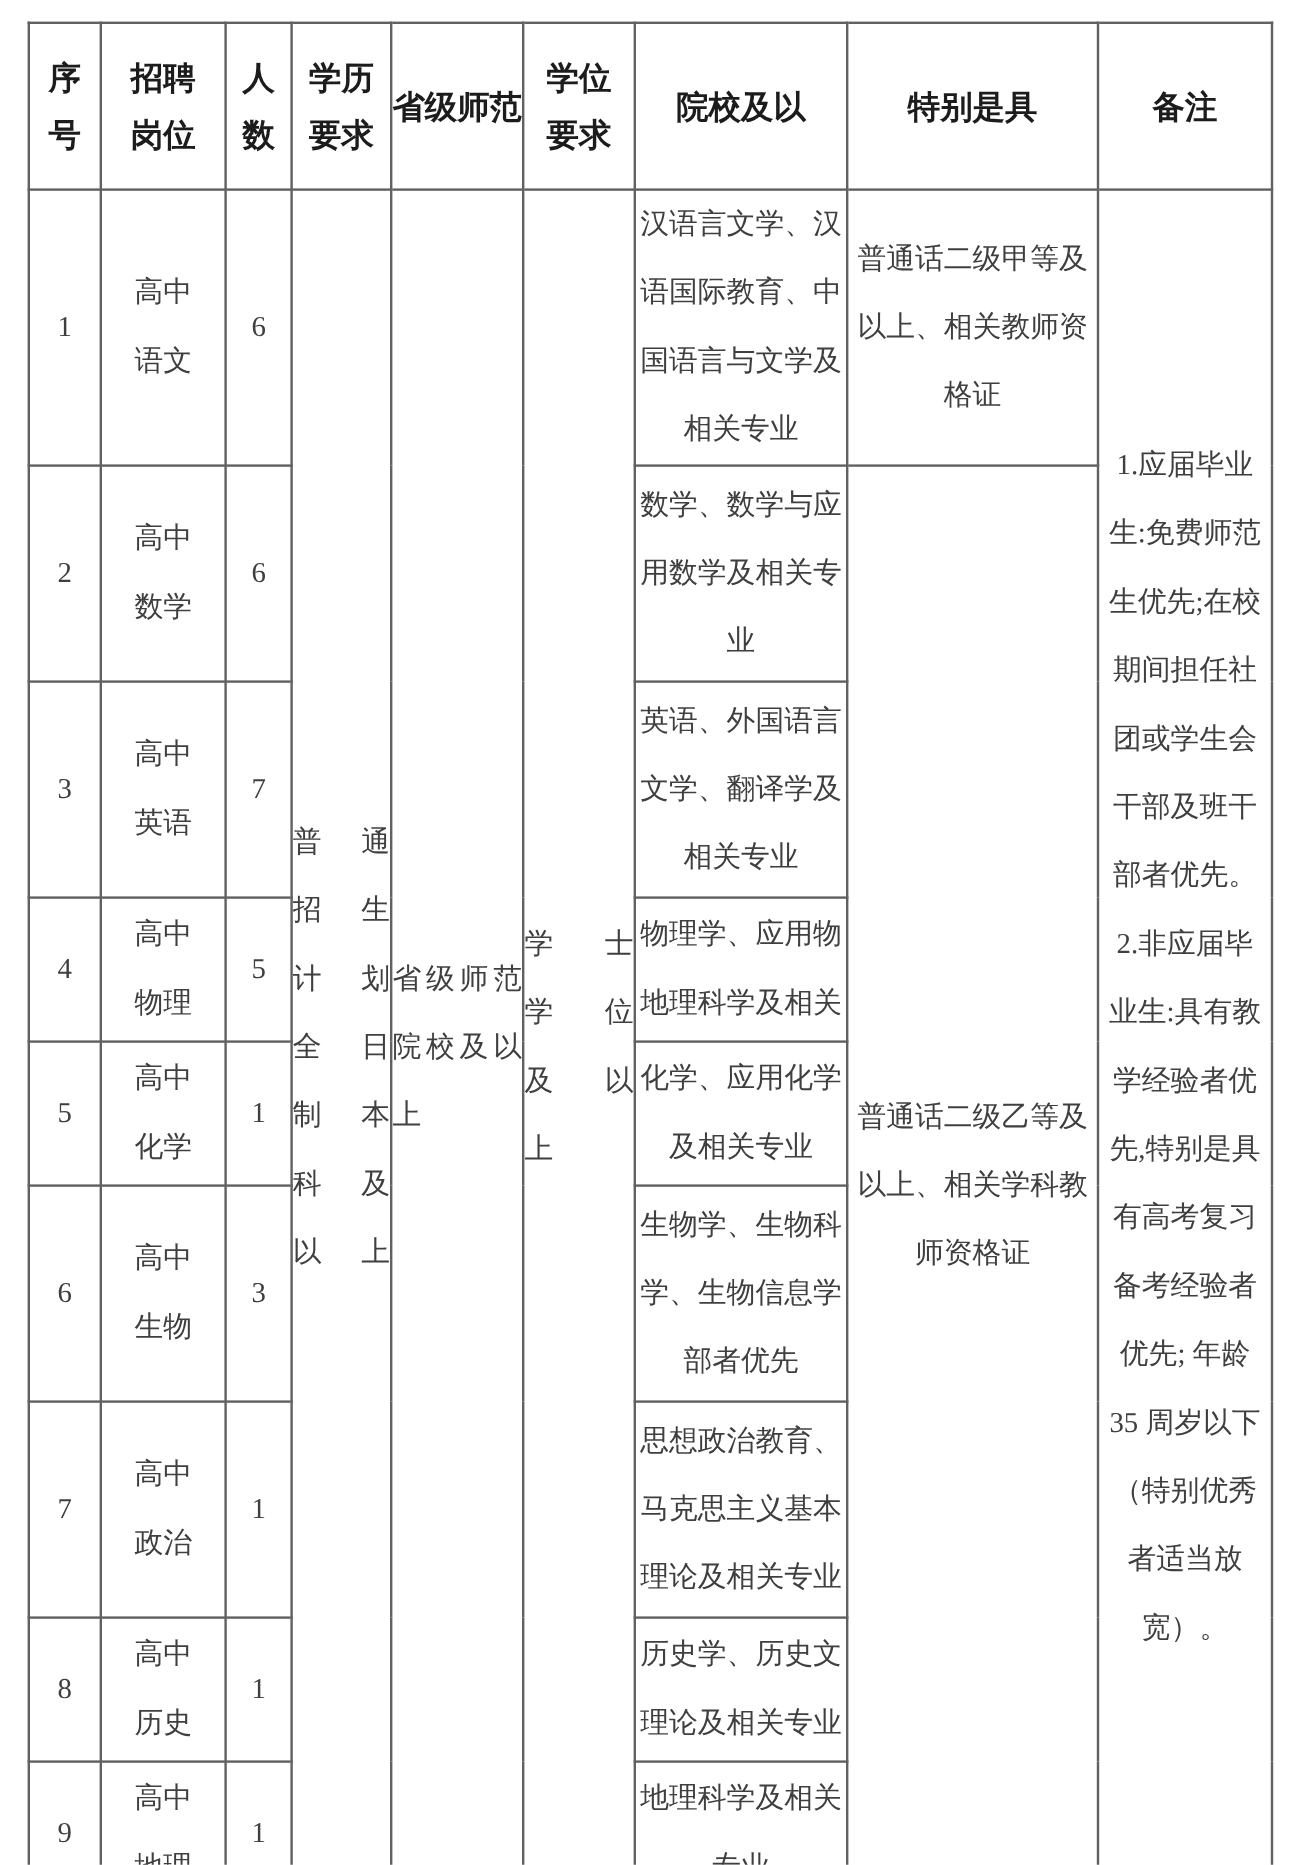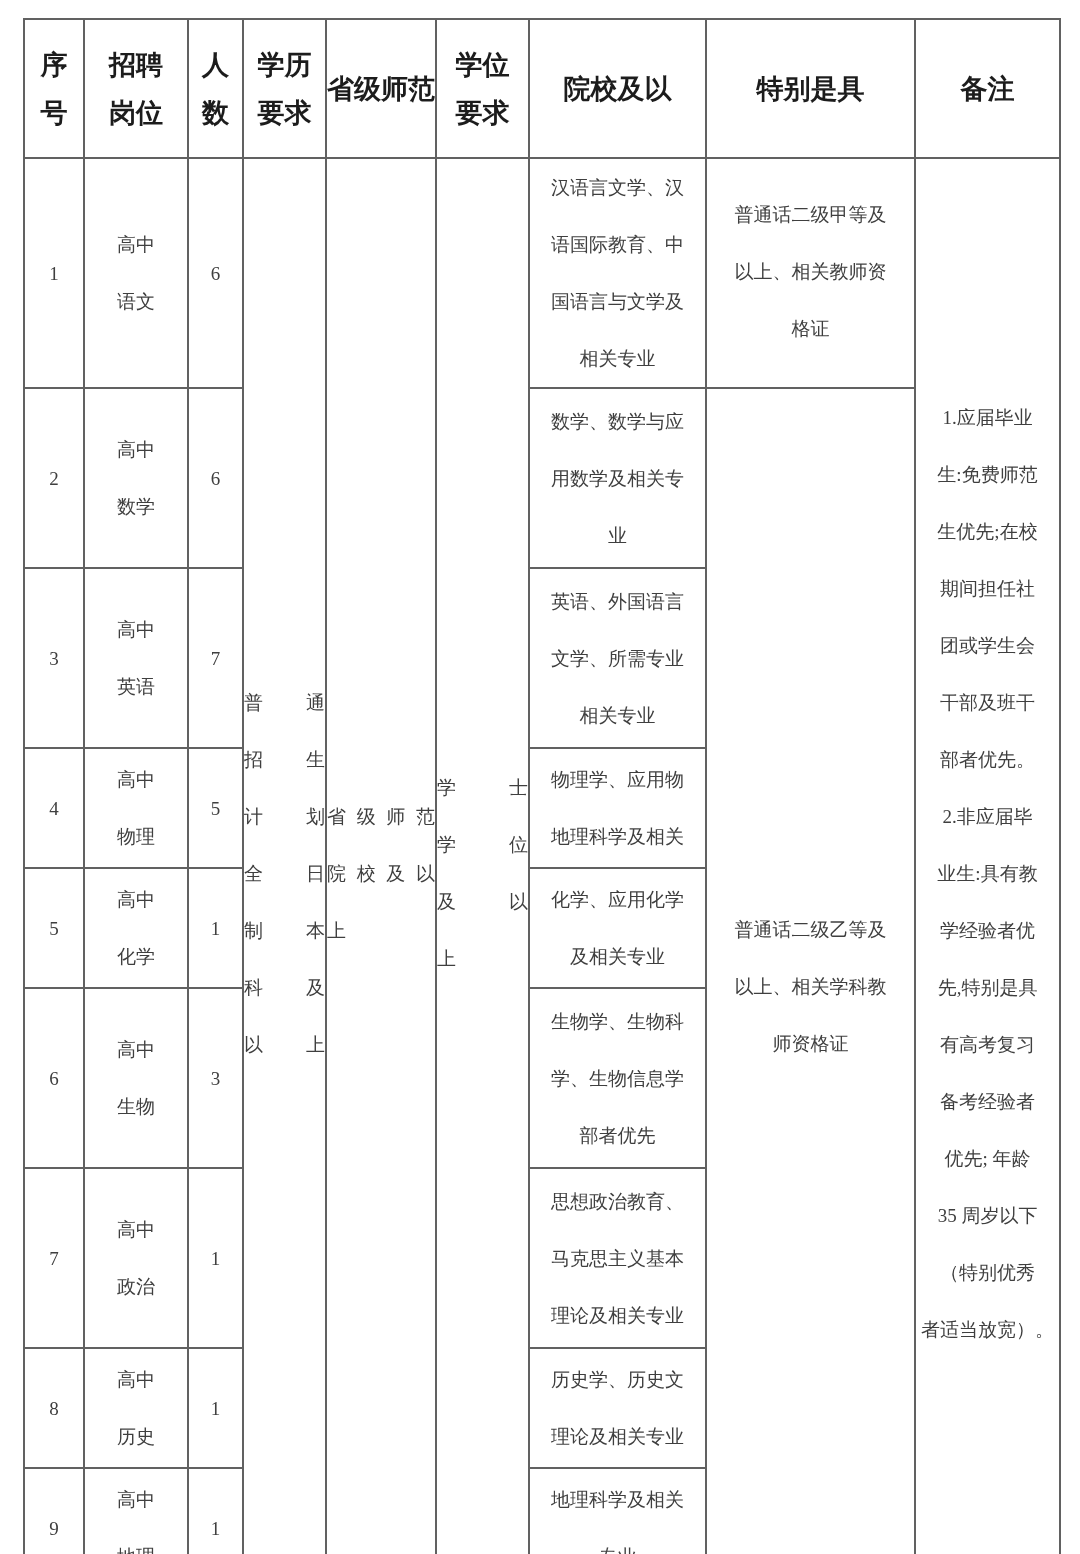--- a/index.html
+++ b/index.html
@@ -31,21 +31,21 @@
     padding: 0;
     overflow: hidden;
   }
   table.recruit th {
     font-size: 27px;
     font-weight: bold;
     color: #1c1c1c;
     line-height: 48px;
   }
   table.recruit td {
-    font-size: 19px;
+    font-size: 24px;
     font-weight: normal;
     color: #3f3f3f;
     line-height: 57px;
   }
   
   td.major {
     text-align: left;
     padding-left: 11px;
     padding-right: 5px;
   }
@@ -54,21 +54,20 @@
     text-align: center;
     line-height: 44px;
     padding-left: 4px;
     padding-right: 4px;
   }
   
   td.other {
     text-align: left;
     padding-left: 14px;
     padding-right: 8px;
-    font-family: Liberation Mono, monospace;
   }
   td.other-first {
     line-height: 45px;
   }
   
   td.edu-req {
     text-align: justify;
     text-align-last: justify;
     line-height: 50px;
     padding: 0 6px 0 15px;
@@ -187,21 +186,21 @@
 以上、相关学科教
 师资格证</td>
     </tr>
 
     <tr style="height:180px">
       <td>3</td>
       <td>高中
 英语</td>
       <td>7</td>
       <td class="major">英语、外国语言
-文学、所需专业
+文学、翻译学及
 相关专业</td>
     </tr>
 
     <tr style="height:120px">
       <td>4</td>
       <td>高中
 物理</td>
       <td>5</td>
       <td class="major">物理学、应用物
 地理科学及相关</td>

